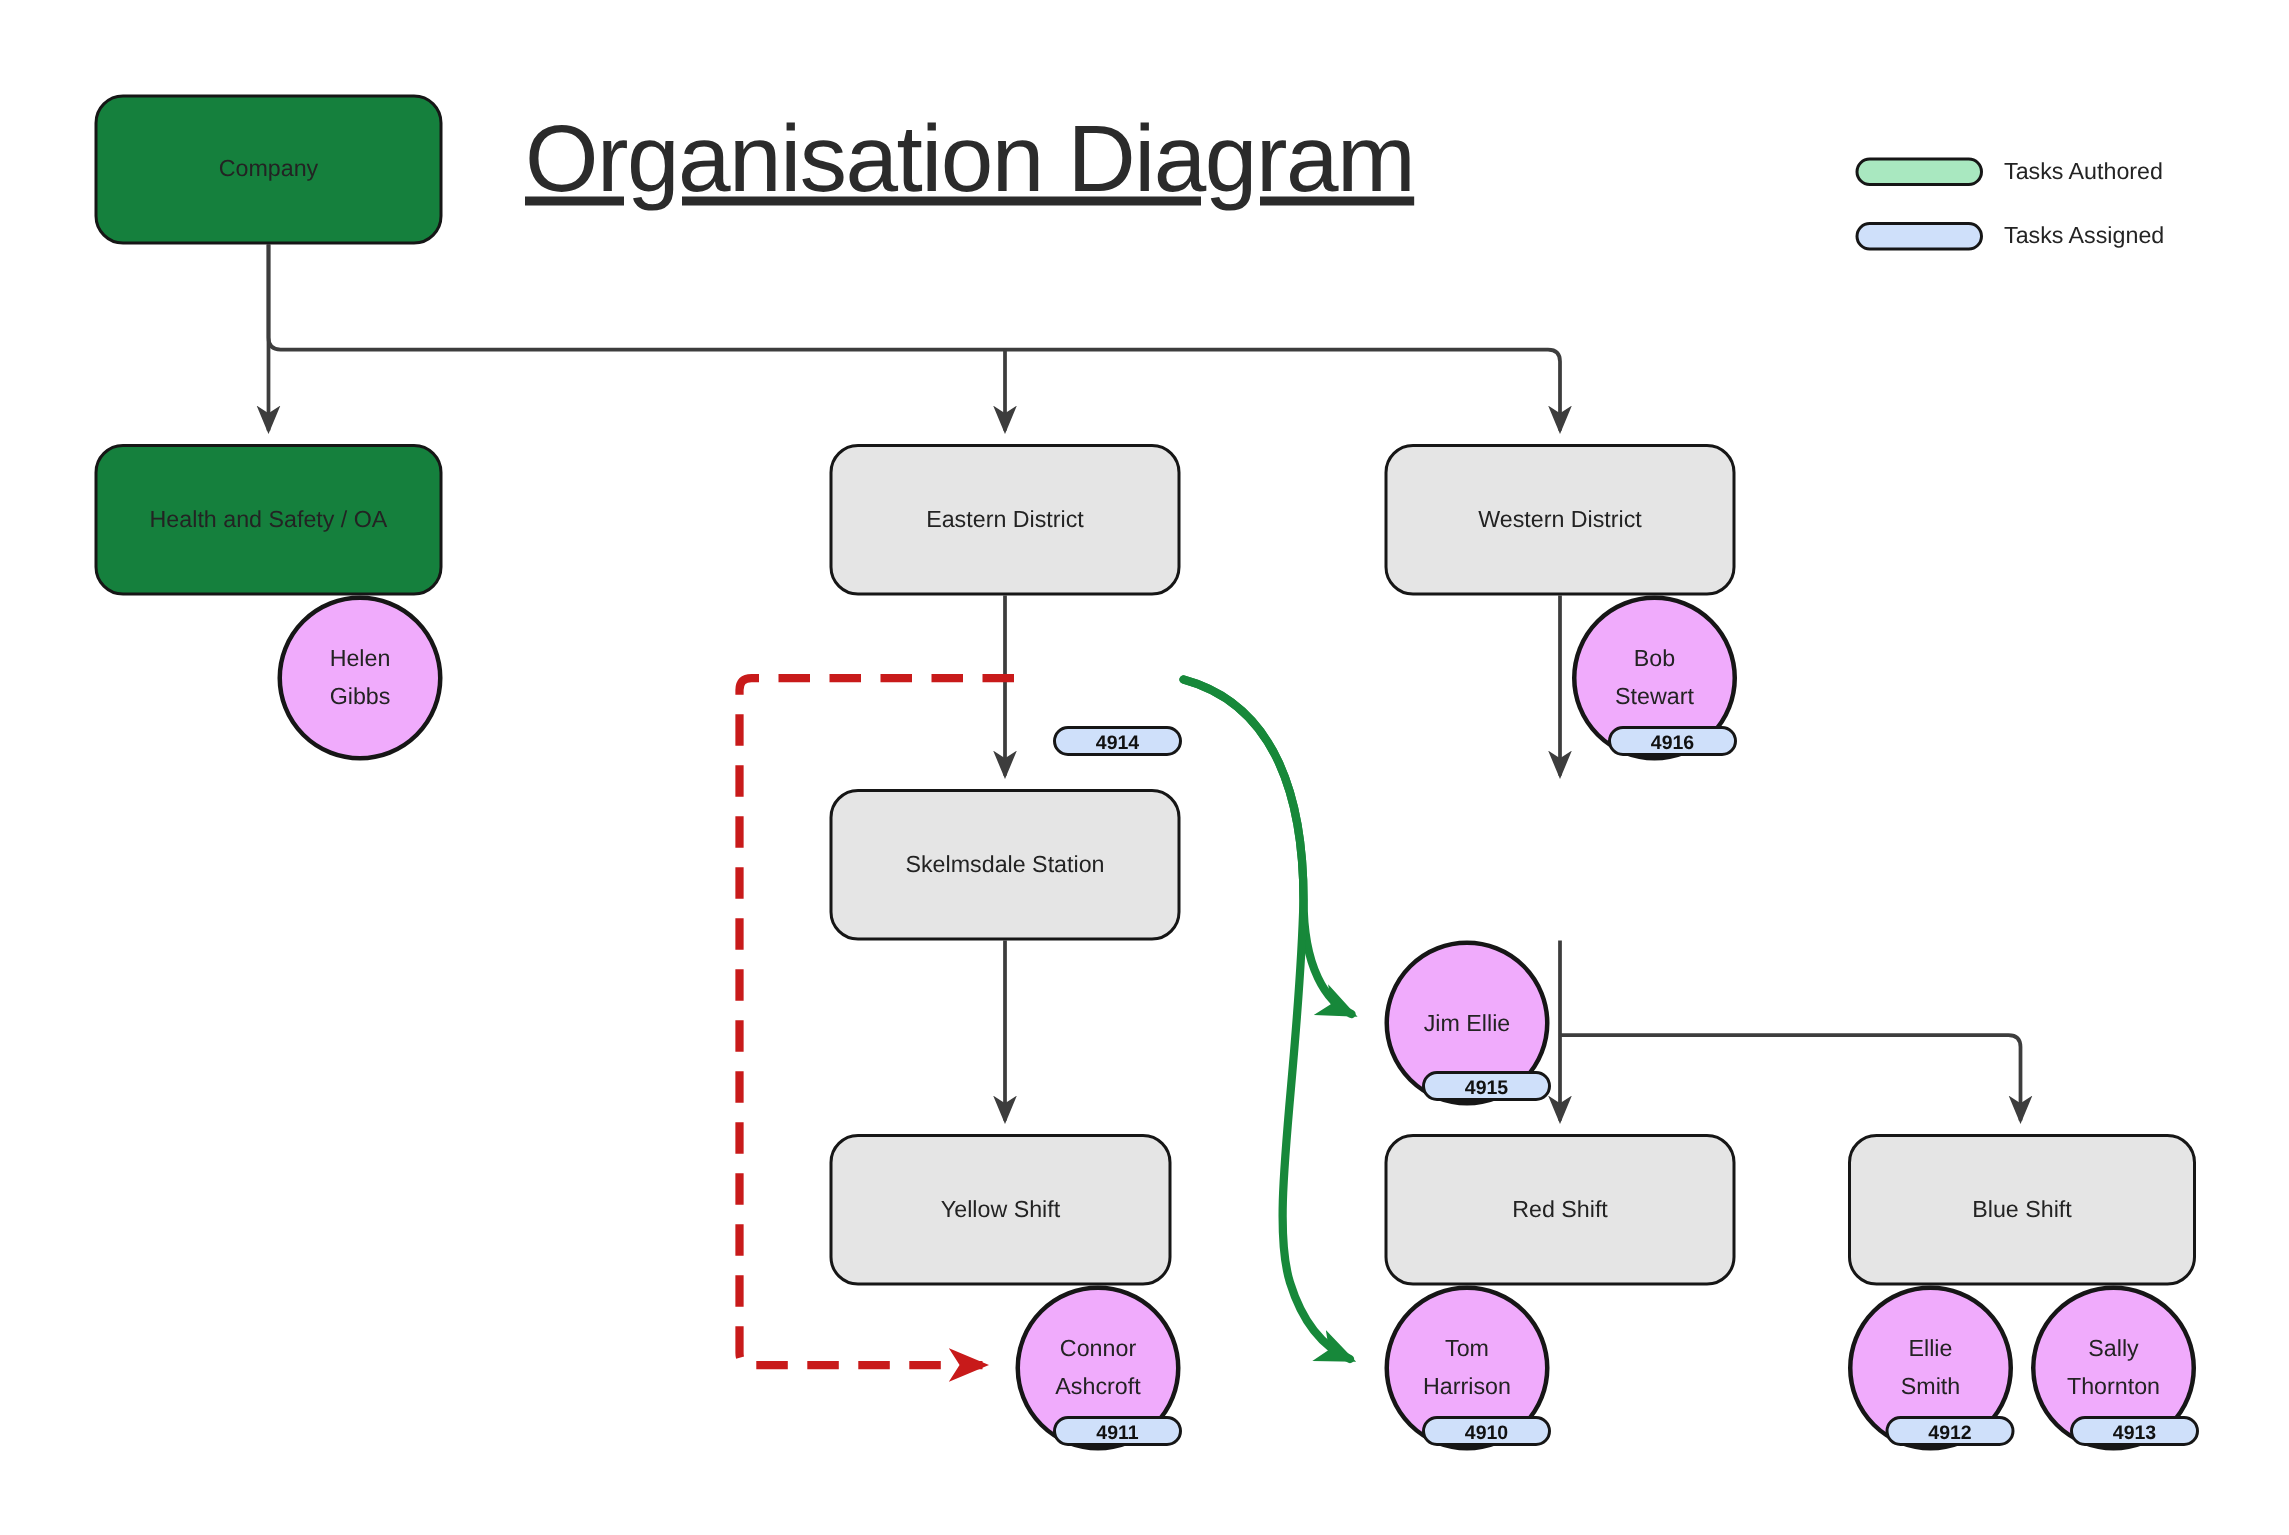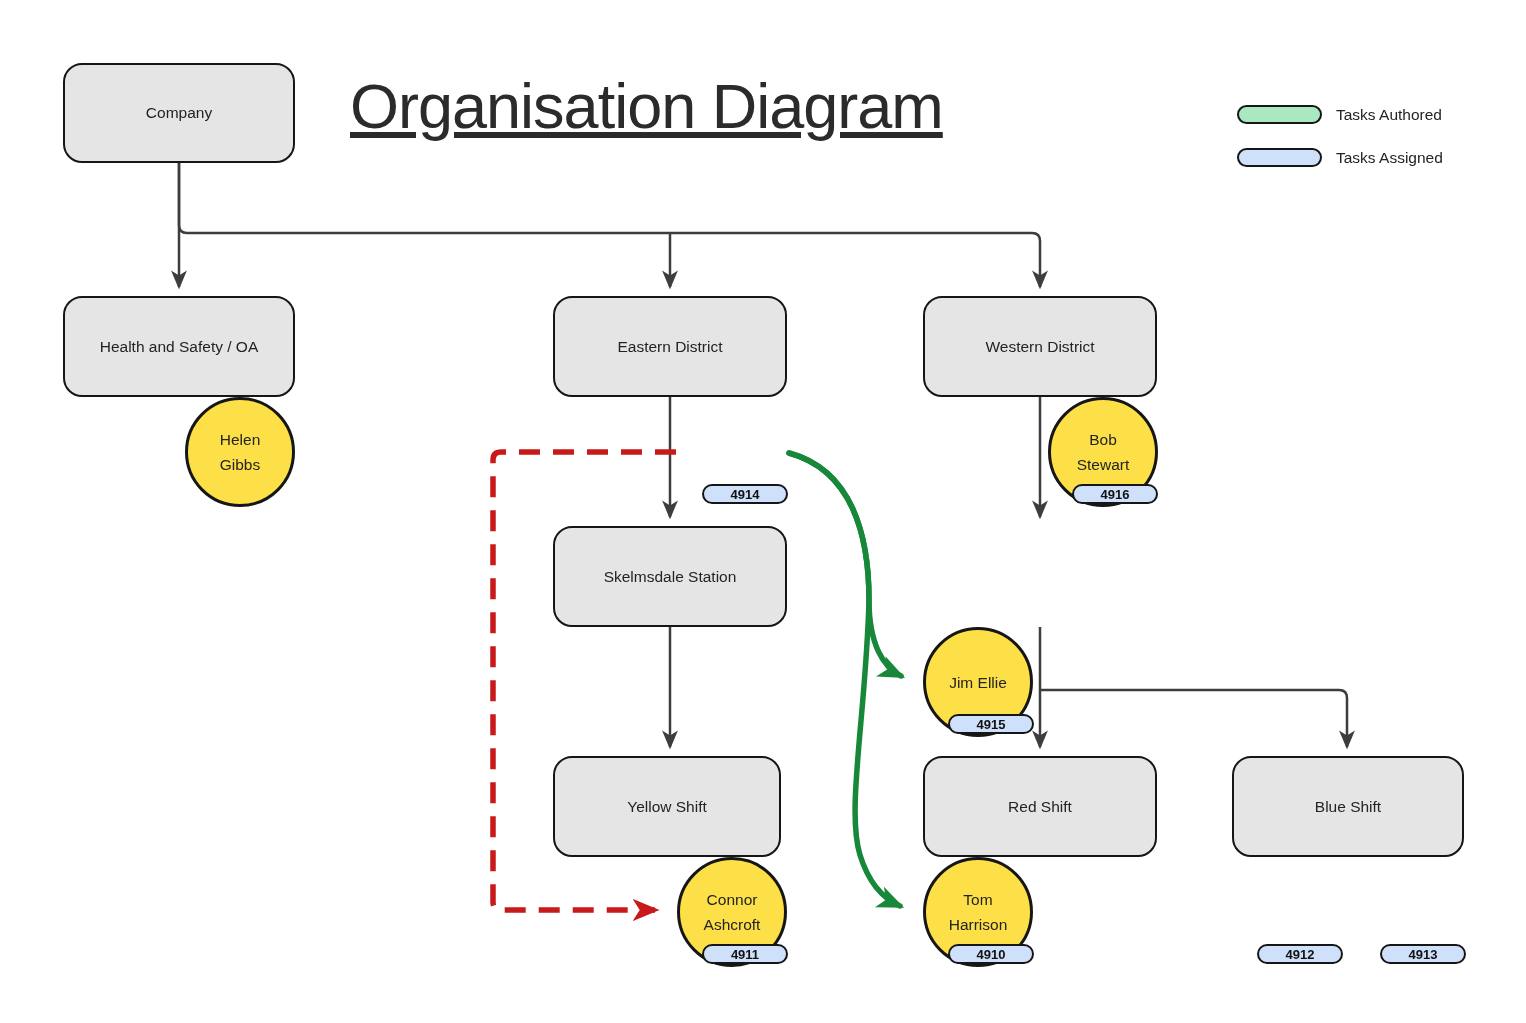--- a/index.html
+++ b/index.html
@@ -9,27 +9,27 @@
     background:#ffffff;
     font-family:"Liberation Sans","DejaVu Sans",sans-serif;
     overflow:hidden;
   }
   #connector-layer{position:absolute;left:0;top:0;z-index:1;}
   .org-box{
     position:absolute;z-index:2;
     border:2.5px solid #161616;border-radius:19px;
     display:flex;align-items:center;justify-content:center;
     font-size:15.5px;color:#232323;text-align:center;
-    box-sizing:border-box;background:#e5e5e5;
+    box-sizing:border-box;background:#15803d;
   }
   .org-box.assigned{background:#e5e5e5;}
   .person{
     position:absolute;z-index:3;
     width:110px;height:110px;border-radius:50%;
-    background:#fde047;border:3px solid #161616;
+    background:#f0abfc;border:3px solid #161616;
     display:flex;flex-direction:column;align-items:center;justify-content:center;
     font-size:15.5px;color:#232323;line-height:25px;text-align:center;
     box-sizing:border-box;
   }
   .badge{
     position:absolute;z-index:4;
     width:86px;height:20px;
     background:#cfe0fa;border:2.5px solid #161616;border-radius:11px;
     display:flex;align-items:center;justify-content:center;
     font-size:13px;font-weight:bold;color:#111;
@@ -156,20 +156,28 @@
     <span>Jim Ellie</span>
   </div>
   <div class="person" id="person-connor">
     <span>Connor</span>
     <span>Ashcroft</span>
   </div>
   <div class="person" id="person-tom">
     <span>Tom</span>
     <span>Harrison</span>
   </div>
+  <div class="person" id="person-ellie">
+    <span>Ellie</span>
+    <span>Smith</span>
+  </div>
+  <div class="person" id="person-sally">
+    <span>Sally</span>
+    <span>Thornton</span>
+  </div>
 
   <div class="badge" id="badge-harry">4914</div>
   <div class="badge" id="badge-bob">4916</div>
   <div class="badge" id="badge-jim">4915</div>
   <div class="badge" id="badge-connor">4911</div>
   <div class="badge" id="badge-tom">4910</div>
   <div class="badge" id="badge-ellie">4912</div>
   <div class="badge" id="badge-sally">4913</div>
 
 </div>

